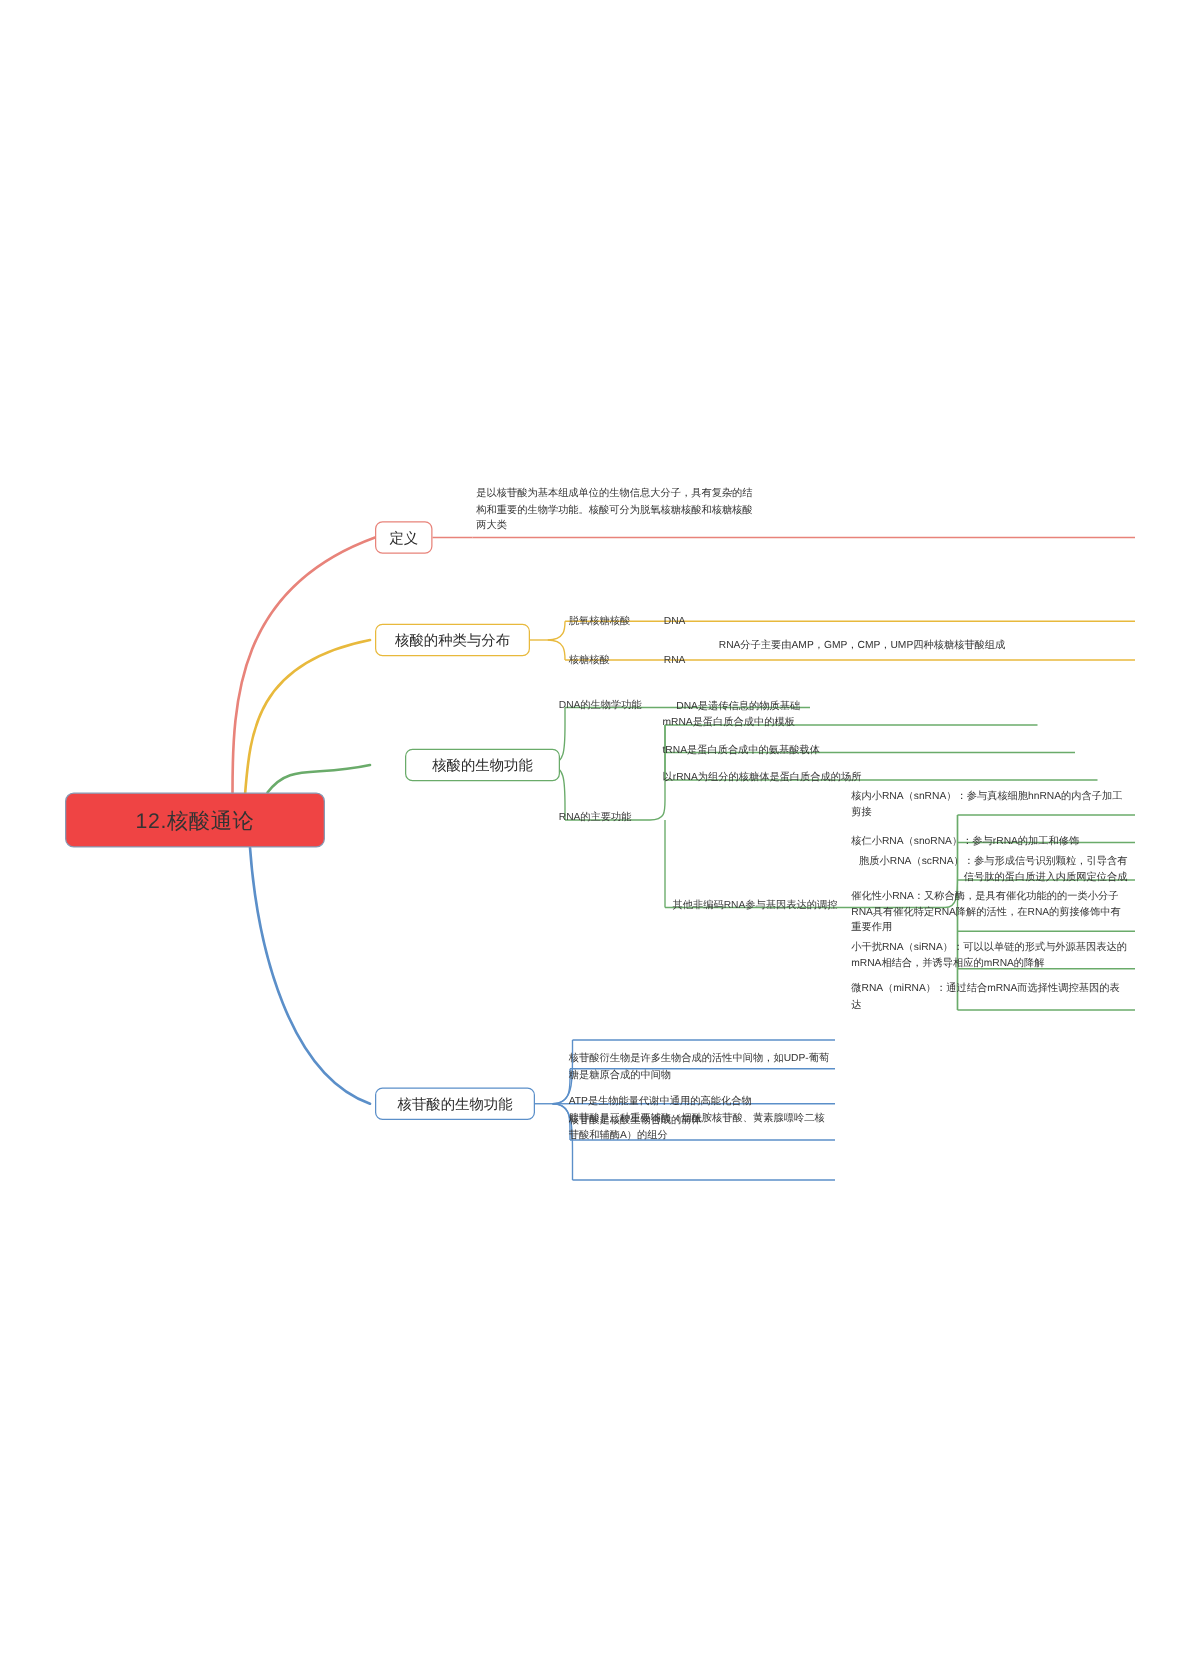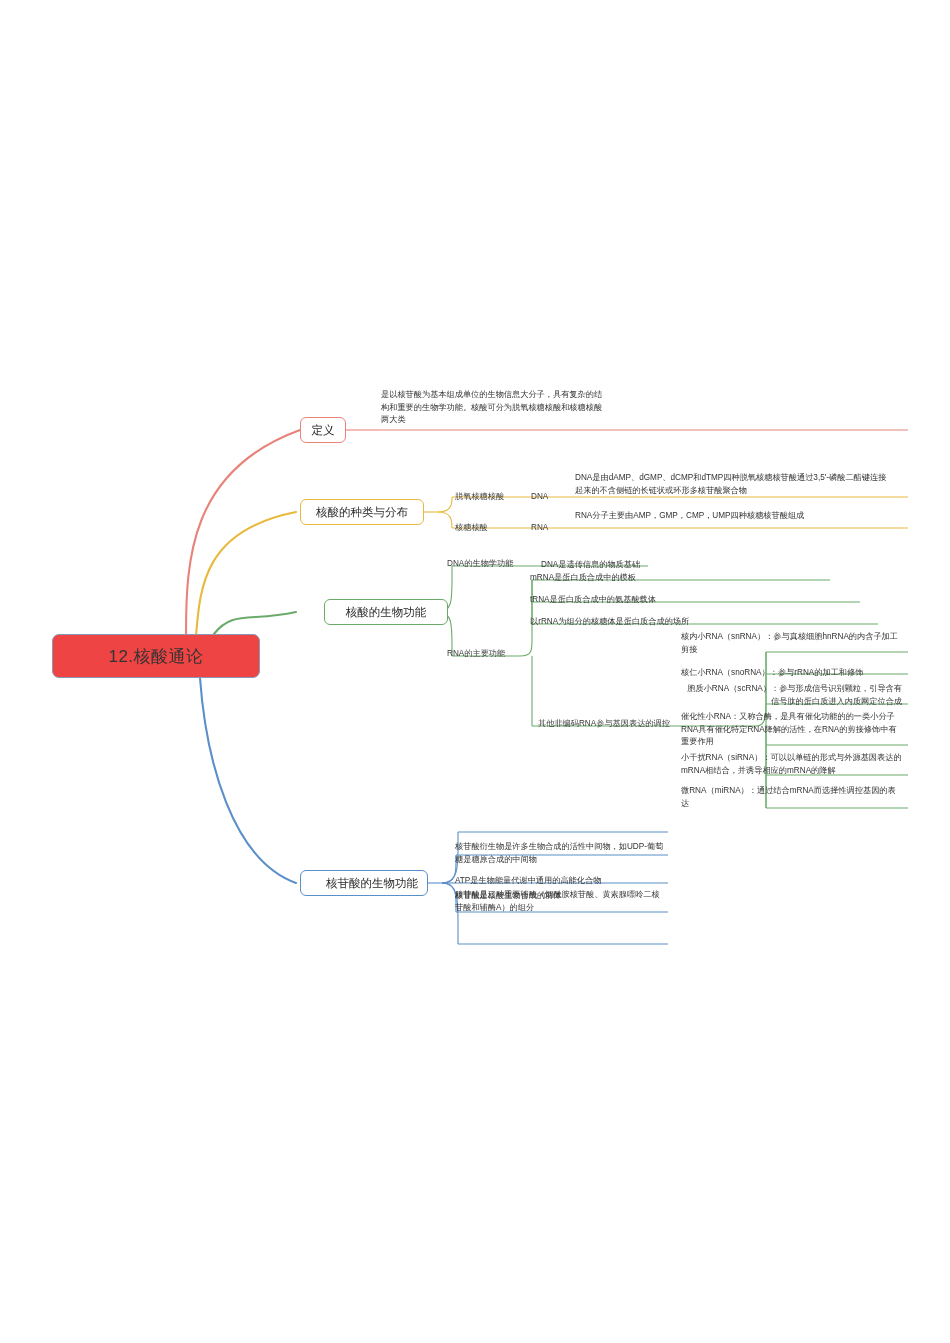--- a/index.html
+++ b/index.html
@@ -162,21 +162,20 @@
     <span>定义</span>
   </div>
   <div class="leaf noline" style="left:378px;top:388px;width:232px;">是以核苷酸为基本组成单位的生物信息大分子，具有复杂的结构和重要的生物学功能。核酸可分为脱氧核糖核酸和核糖核酸两大类</div>
 
   <div class="l1 c-yellow" style="left:300px;top:499px;width:124px;height:26px;">
     <span>核酸的种类与分布</span>
   </div>
 
   <div class="l2" style="left:455px;top:491px;">脱氧核糖核酸</div>
   <div class="l2" style="left:531px;top:491px;">DNA</div>
-  <div class="leaf noline" style="left:572px;top:471px;width:320px;">DNA是由dAMP、dGMP、dCMP和dTMP四种脱氧核糖核苷酸通过3,5'-磷酸二酯键连接起来的不含侧链的长链状或环形多核苷酸聚合物</div>
 
   <div class="l2" style="left:455px;top:522px;">核糖核酸</div>
   <div class="l2" style="left:531px;top:522px;">RNA</div>
   <div class="leaf noline" style="left:572px;top:509px;width:320px;">RNA分子主要由AMP，GMP，CMP，UMP四种核糖核苷酸组成</div>
 
   <div class="l1 c-green" style="left:300px;top:599px;width:124px;height:26px;">
     <span>核酸的生物功能</span>
   </div>
 
   <div class="l2" style="left:447px;top:558px;">DNA的生物学功能</div>
@@ -190,21 +189,21 @@
 
   <div class="l2" style="left:538px;top:718px;">其他非编码RNA参与基因表达的调控</div>
 
   <div class="leaf noline" style="left:678px;top:630px;width:226px;">核内小RNA（snRNA）：参与真核细胞hnRNA的内含子加工剪接</div>
   <div class="leaf noline nowrap" style="left:678px;top:666px;">核仁小RNA（snoRNA）：参与rRNA的加工和修饰</div>
   <div class="leaf noline" style="left:678px;top:682px;width:226px;text-align:right;">胞质小RNA（scRNA）：参与形成信号识别颗粒，引导含有信号肽的蛋白质进入内质网定位合成</div>
   <div class="leaf noline" style="left:678px;top:710px;width:226px;">催化性小RNA：又称合酶，是具有催化功能的的一类小分子RNA具有催化特定RNA降解的活性，在RNA的剪接修饰中有重要作用</div>
   <div class="leaf noline" style="left:678px;top:751px;width:226px;">小干扰RNA（siRNA）：可以以单链的形式与外源基因表达的mRNA相结合，并诱导相应的mRNA的降解</div>
   <div class="leaf noline" style="left:678px;top:784px;width:226px;">微RNA（miRNA）：通过结合mRNA而选择性调控基因的表达</div>
 
-  <div class="l1 c-blue" style="left:300px;top:870px;width:128px;height:26px;justify-content:flex-end;">
+  <div class="l1 c-blue" style="left:300px;top:870px;width:128px;height:26px;">
     <span>核苷酸的生物功能</span>
   </div>
 
   <div class="leaf noline nowrap" style="left:452px;top:853px;margin-top:36px;">核苷酸是核酸生物合成的前体</div>
   <div class="leaf noline" style="left:452px;top:840px;width:216px;">核苷酸衍生物是许多生物合成的活性中间物，如UDP-葡萄糖是糖原合成的中间物</div>
   <div class="leaf noline nowrap" style="left:452px;top:874px;">ATP是生物能量代谢中通用的高能化合物</div>
   <div class="leaf noline" style="left:452px;top:888px;width:216px;">腺苷酸是三种重要辅酶（烟酰胺核苷酸、黄素腺嘌呤二核苷酸和辅酶A）的组分</div>
 
 </div>
 

